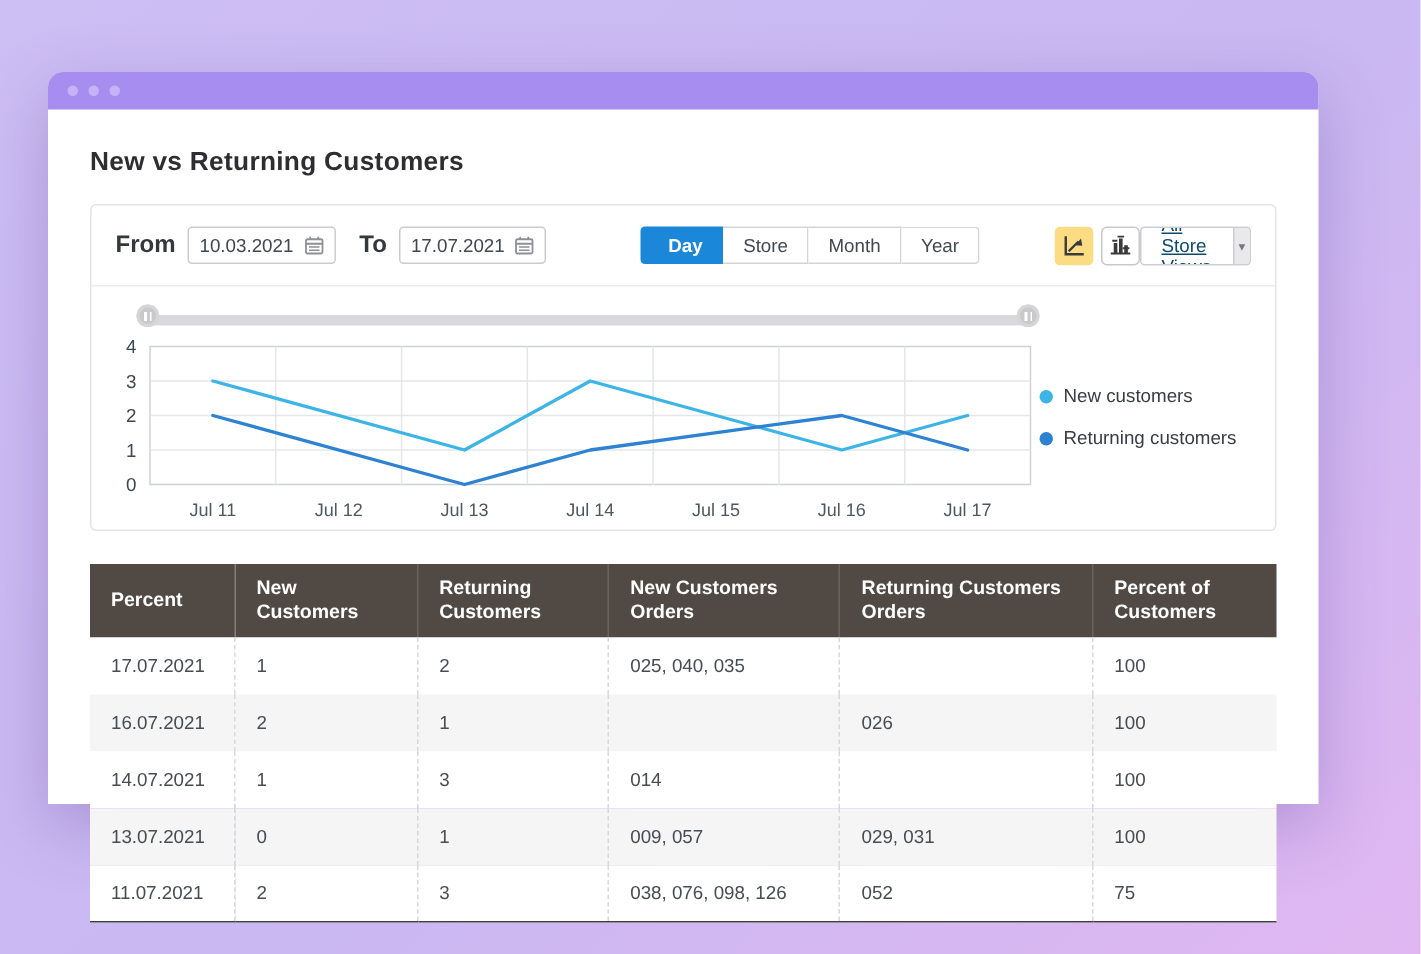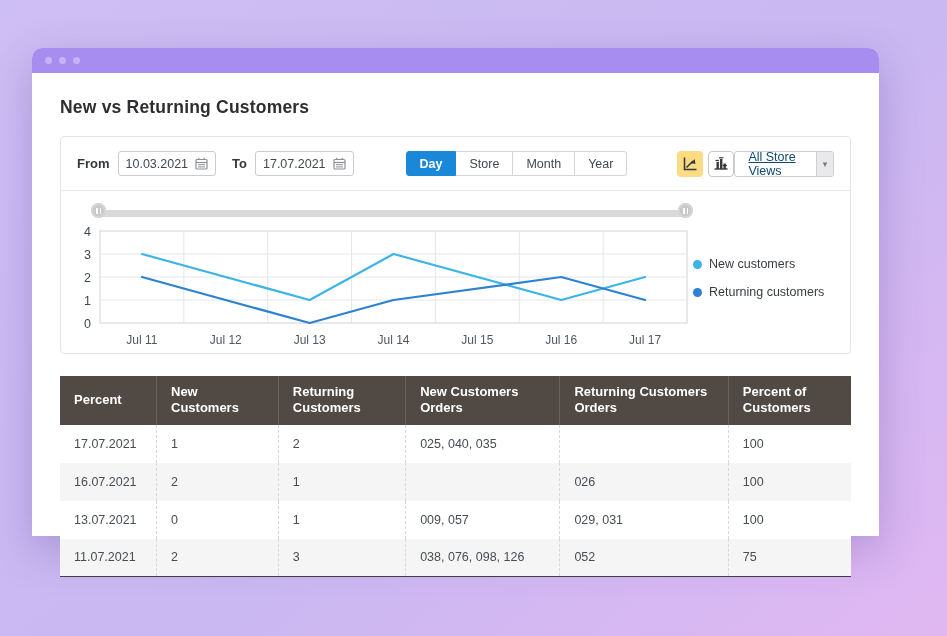--- a/index.html
+++ b/index.html
@@ -24,34 +24,34 @@
     margin:24px 0 18px; font-size:17.5px; font-weight:bold; color:#2e2e32; letter-spacing:.2px;
   }
   
   .card {
     border:1px solid #e4e4e6; border-radius:4px; background:#fff;
   }
   .filter-row {
     height:54px; display:flex; align-items:center; padding:0 16px;
     border-bottom:1px solid #ebebed;
   }
-  .flabel { font-size:13px; font-weight:bold; color:#33383d; margin-right:8px; }
+  .flabel { font-size:16px; font-weight:bold; color:#33383d; margin-right:8px; }
   .date-input {
     display:inline-flex; align-items:center; gap:7px; height:25px;
     border:1px solid #cbccd0; border-radius:3px; background:#fff;
     padding:0 7px; font-size:12.5px; color:#41484e;
   }
   .date-input + .flabel { margin-left:16px; }
   .cal-icon { display:inline-flex; color:#8d9094; }
   .btn-group { display:flex; margin-left:52px; }
   .pbtn {
     height:25px; padding:0 13px; font-family:inherit; font-size:12.5px; color:#41484e;
     background:#fff; border:1px solid #d4d5d8; border-left:none; cursor:pointer;
   }
-  .pbtn:first-child { border-left:1px solid #f9a8d4; border-radius:3px 0 0 3px; }
+  .pbtn:first-child { border-left:5px solid #f9a8d4; border-radius:3px 0 0 3px;margin-left:11px; }
   .pbtn:last-child { border-radius:0 3px 3px 0; }
   .pbtn.active { background:#1a87d8; border-color:#1a87d8; color:#fff; font-weight:bold; }
   .icon-btns { display:flex; gap:5px; margin-left:50px; }
   .icon-btn {
     width:26px; height:26px; border-radius:4px; display:flex; align-items:center; justify-content:center;
     border:1px solid transparent; cursor:pointer; background:#fff;
   }
   .icon-btn.active { background:#fbdc83; }
   .icon-btn.plain { border-color:#c8c9cc; }
   .store-select {
@@ -257,20 +257,28 @@
           </tr>
           <tr>
             <td>16.07.2021</td>
             <td>2</td>
             <td>1</td>
             <td></td>
             <td>026</td>
             <td>100</td>
           </tr>
           <tr>
+            <td>14.07.2021</td>
+            <td>1</td>
+            <td>3</td>
+            <td>014</td>
+            <td></td>
+            <td>100</td>
+          </tr>
+          <tr>
             <td>13.07.2021</td>
             <td>0</td>
             <td>1</td>
             <td>009, 057</td>
             <td>029, 031</td>
             <td>100</td>
           </tr>
           <tr>
             <td>11.07.2021</td>
             <td>2</td>

